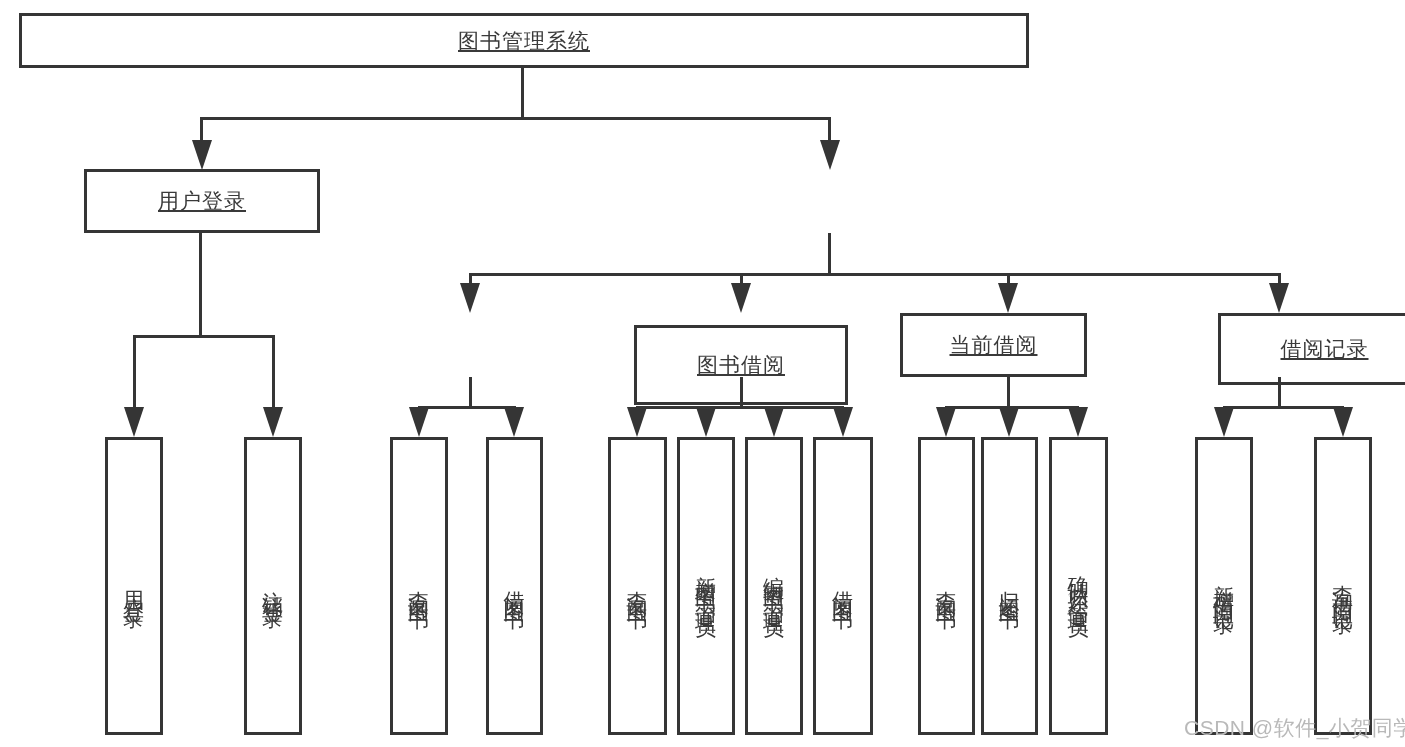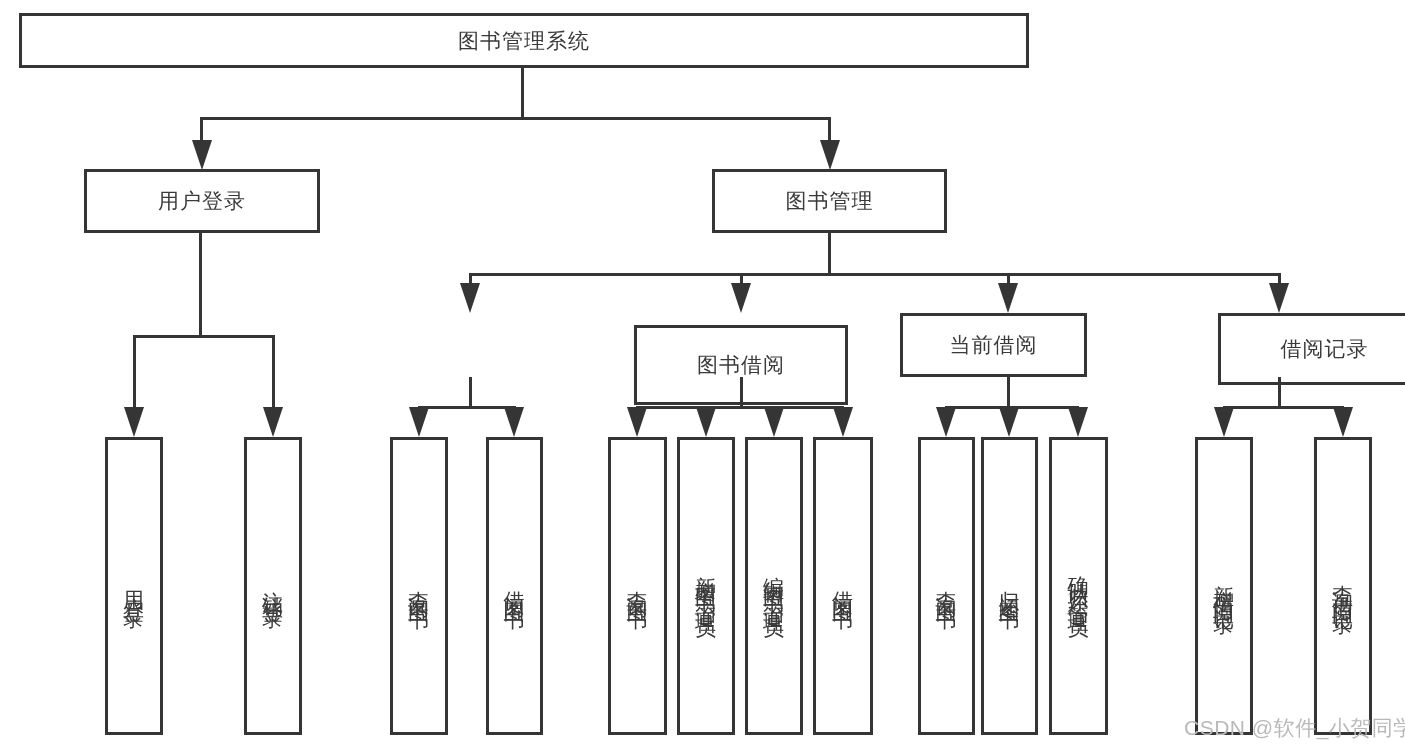--- a/index.html
+++ b/index.html
@@ -19,20 +19,21 @@
     position: absolute;
     box-sizing: border-box;
     border: 3px solid #353535;
     background: #ffffff;
     display: flex;
     align-items: center;
     justify-content: center;
     color: #3a3a3a;
     font-size: 21px;
     letter-spacing: 1px;
+    text-decoration: underline;
   }
   .tallbox {
     position: absolute;
     box-sizing: border-box;
     border: 3px solid #353535;
     background: #ffffff;
     display: flex;
     align-items: center;
     justify-content: center;
     color: #3a3a3a;
@@ -79,23 +80,20 @@
 
   <div class="vline" style="left:521px; top:68px; width:3px; height:49px;"></div>
   <div class="hline" style="left:200px; top:117px; width:631px; height:3px;"></div>
   <div class="vline" style="left:200px; top:117px; width:3px; height:26px;"></div>
   <div class="arrow" style="left:192px; top:140px;"></div>
   <div class="vline" style="left:828px; top:117px; width:3px; height:26px;"></div>
   <div class="arrow" style="left:820px; top:140px;"></div>
 
   <div class="box" style="left:84px; top:169px; width:236px; height:64px;">
     <span>用户登录</span>
-  </div>
-  <div class="box" style="left:712px; top:169px; width:235px; height:64px;">
-    <span>图书管理</span>
   </div>
 
   <div class="vline" style="left:199px; top:233px; width:3px; height:102px;"></div>
   <div class="hline" style="left:133px; top:335px; width:142px; height:3px;"></div>
   <div class="vline" style="left:133px; top:335px; width:3px; height:73px;"></div>
   <div class="arrow" style="left:124px; top:407px;"></div>
   <div class="vline" style="left:272px; top:335px; width:3px; height:73px;"></div>
   <div class="arrow" style="left:263px; top:407px;"></div>
 
   <div class="vline" style="left:828px; top:233px; width:3px; height:40px;"></div>

